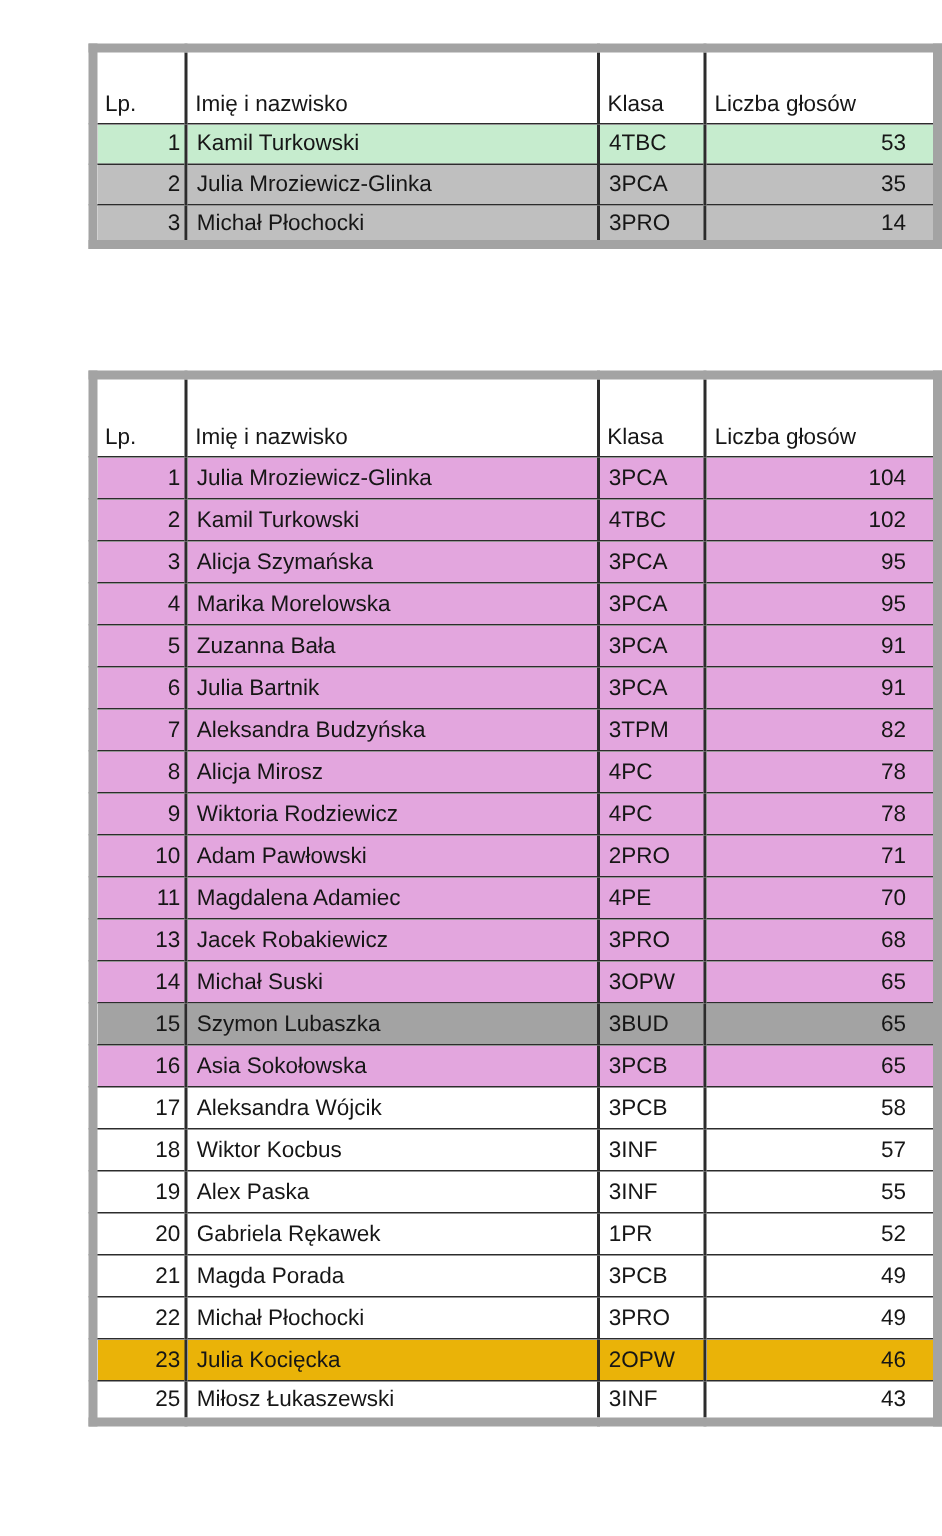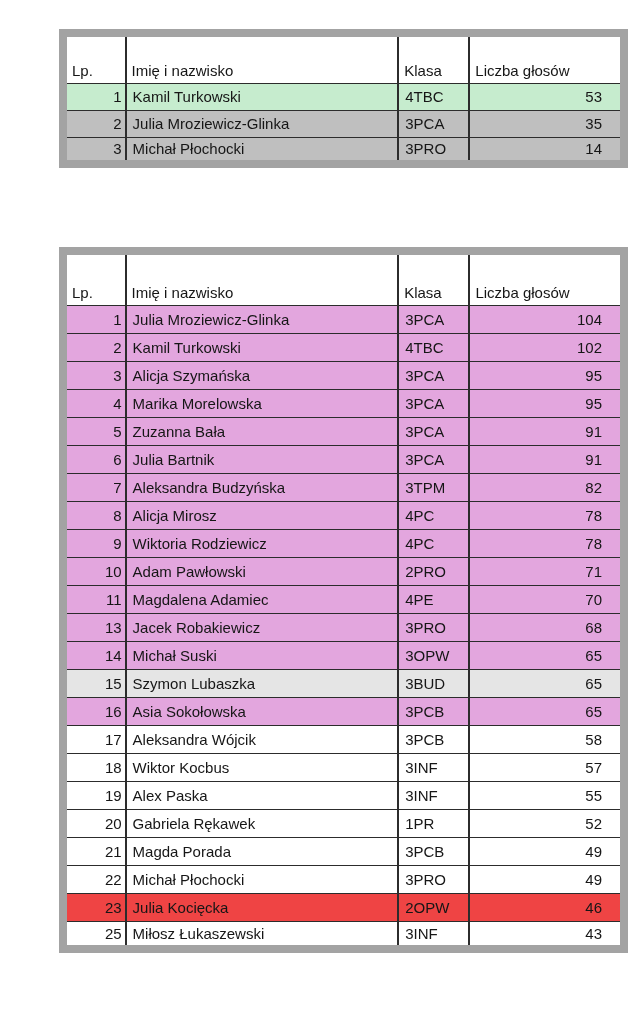--- a/index.html
+++ b/index.html
@@ -15,21 +15,21 @@
     background: #ffffff;
     overflow: hidden;
   }
   table.results {
     position: absolute;
     border-collapse: collapse;
     table-layout: fixed;
     font-family: "Liberation Sans", sans-serif;
     font-size: 15px;
     color: #161616;
-    border: 8px solid #a3a3a3;
+    border: 6px solid #a3a3a3;
   }
   #table1 { left: 59px; top: 29px; }
   #table2 { left: 59px; top: 247px; }
 
   .results th, .results td {
     border: 1px solid #2c2c2c;
     border-left-width: 2px;
     border-right-width: 2px;
     padding: 0 5px;
     overflow: hidden;
@@ -179,21 +179,21 @@
           <td class="c1">Jacek Robakiewicz</td>
           <td class="c2">3PRO</td>
           <td class="c3">68</td>
         </tr>
         <tr style="background: rgb(227, 166, 222);">
           <td class="c0">14</td>
           <td class="c1">Michał Suski</td>
           <td class="c2">3OPW</td>
           <td class="c3">65</td>
         </tr>
-        <tr style="background: #e5e5e5;">
+        <tr style="background: #a3a3a3;">
           <td class="c0">15</td>
           <td class="c1">Szymon Lubaszka</td>
           <td class="c2">3BUD</td>
           <td class="c3">65</td>
         </tr>
         <tr style="background: rgb(227, 166, 222);">
           <td class="c0">16</td>
           <td class="c1">Asia Sokołowska</td>
           <td class="c2">3PCB</td>
           <td class="c3">65</td>
@@ -227,21 +227,21 @@
           <td class="c1">Magda Porada</td>
           <td class="c2">3PCB</td>
           <td class="c3">49</td>
         </tr>
         <tr style="background: rgb(255, 255, 255); margin-left: 40px;">
           <td class="c0">22</td>
           <td class="c1">Michał Płochocki</td>
           <td class="c2">3PRO</td>
           <td class="c3">49</td>
         </tr>
-        <tr style="background: #ef4444;">
+        <tr style="background: #eab308;">
           <td class="c0">23</td>
           <td class="c1">Julia Kocięcka</td>
           <td class="c2">2OPW</td>
           <td class="c3">46</td>
         </tr>
         <tr style="background: rgb(255, 255, 255);">
           <td class="c0">25</td>
           <td class="c1">Miłosz Łukaszewski</td>
           <td class="c2">3INF</td>
           <td class="c3">43</td>

